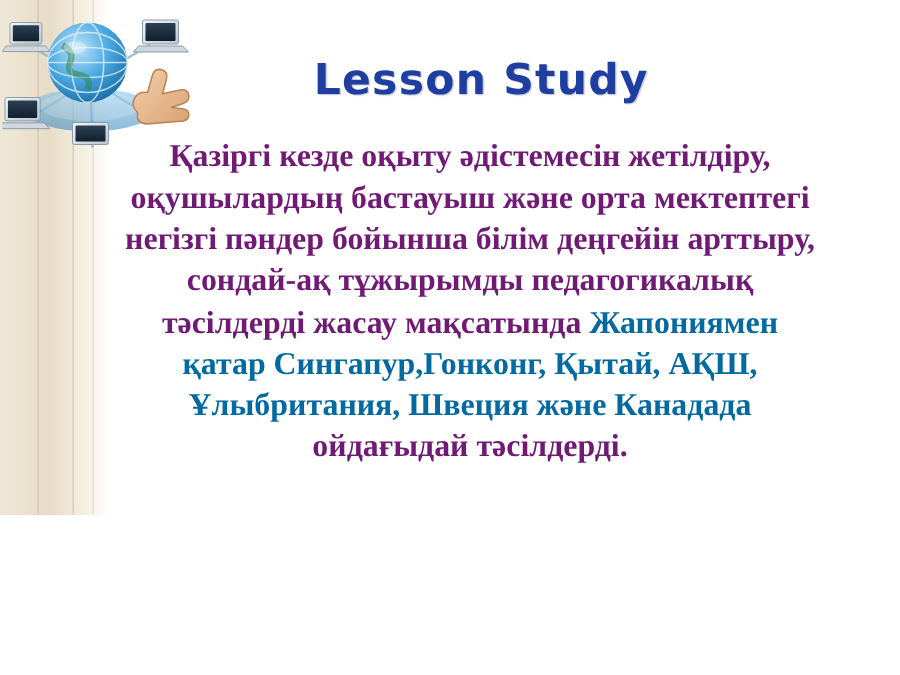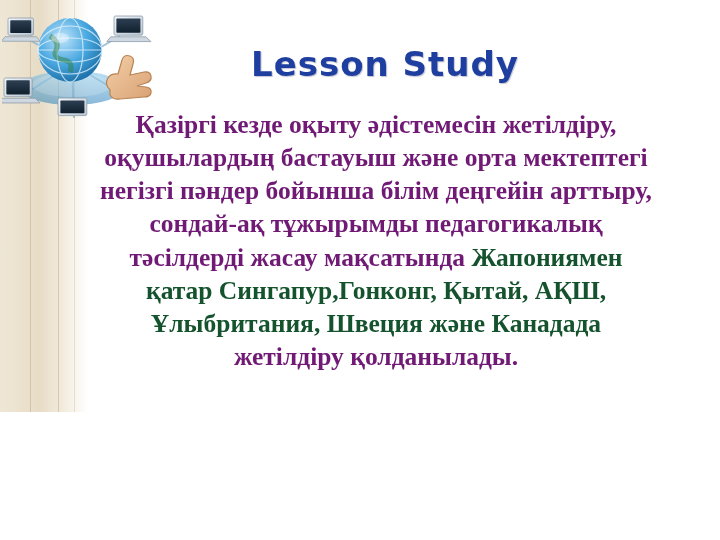--- a/index.html
+++ b/index.html
@@ -71,21 +71,21 @@
     left: 96px;
     top: 108px;
     width: 560px;
     text-align: center;
     font-family: "Liberation Serif", serif;
     font-size: 25.5px;
     font-weight: bold;
     line-height: 1.30;
     color: #c00000;
   }
-  .body-text .black { color: #14532d; }
+  .body-text .black { color: #0369a1; }
   .body-text .red { color: #701a75; }
 </style>
 </head>
 <body>
 
 <div id="slide">
 
   <div class="left-band">
     <div class="band-line l1"></div>
     <div class="band-line l2"></div>
@@ -164,16 +164,16 @@
 
       <g transform="translate(100,58)">
         <path d="M8 30 q-6 -6 -2 -12 q3 -5 10 -4 l4 -14 q2 -6 8 -4 q5 2 3 8 l-3 11 l14 -3 q6 -1 7 4 q1 5 -5 7 l-9 3 l9 1 q6 1 5 6 q-1 4 -7 4 l-24 2 q-7 1 -10 -4 z" fill="url(#ghand)" stroke="#b98454" stroke-width="1.2"></path>
       </g>
     </svg>
   </div>
 
   <div class="title">Lesson Study</div>
 
   <div class="body-text">
-    <span class="red">Қазіргі кезде оқыту әдістемесін жетілдіру, оқушылардың бастауыш және орта мектептегі негізгі пәндер бойынша білім деңгейін арттыру, сондай-ақ тұжырымды педагогикалық  тәсілдерді жасау мақсатында </span><span class="black">Жапониямен қатар Сингапур,Гонконг, Қытай, АҚШ, Ұлыбритания, Швеция және Канадада </span><span class="red">жетілдіру қолданылады.</span>
+    <span class="red">Қазіргі кезде оқыту әдістемесін жетілдіру, оқушылардың бастауыш және орта мектептегі негізгі пәндер бойынша білім деңгейін арттыру, сондай-ақ тұжырымды педагогикалық  тәсілдерді жасау мақсатында </span><span class="black">Жапониямен қатар Сингапур,Гонконг, Қытай, АҚШ, Ұлыбритания, Швеция және Канадада </span><span class="red">ойдағыдай тәсілдерді.</span>
   </div>
 
 </div>
 
 </body></html>

